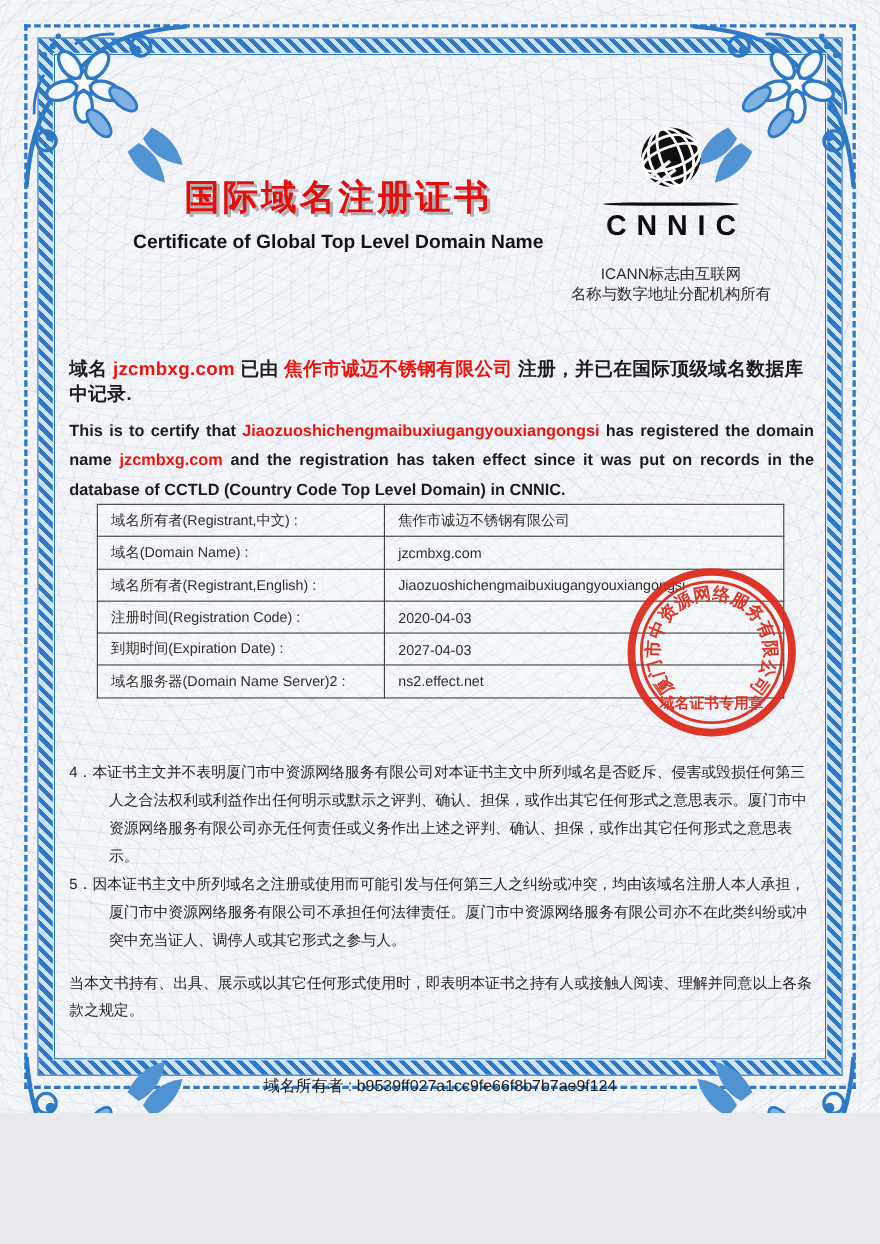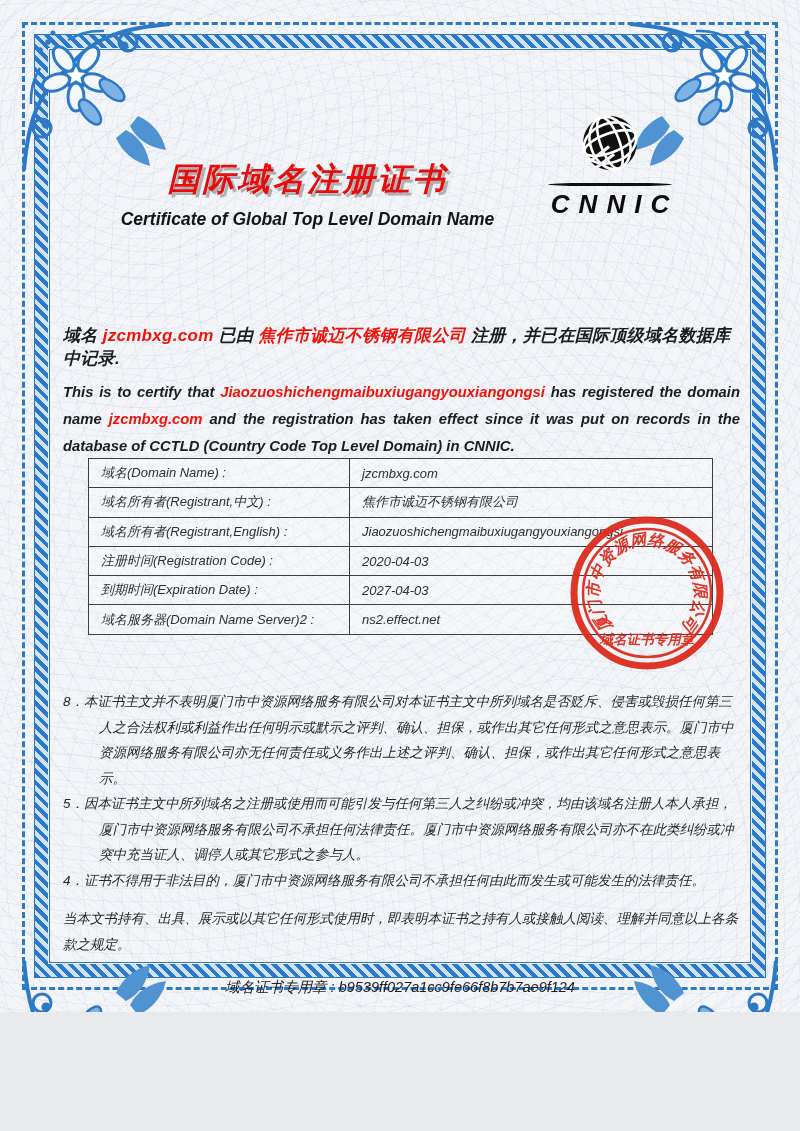--- a/index.html
+++ b/index.html
@@ -6,21 +6,20 @@
   .cert{
     position:relative;width:800px;height:1012px;overflow:hidden;
     font-family:"Liberation Sans","DejaVu Sans",sans-serif;
     background-color:#f3f5f8;
     background-image:
       repeating-radial-gradient(circle at 18% 12%, rgba(125,145,185,0.10) 0 1px, transparent 1px 13px),
       repeating-radial-gradient(circle at 82% 26%, rgba(125,145,185,0.09) 0 1px, transparent 1px 17px),
       repeating-radial-gradient(circle at 48% 52%, rgba(125,145,185,0.08) 0 1px, transparent 1px 15px),
       repeating-radial-gradient(circle at 72% 84%, rgba(125,145,185,0.09) 0 1px, transparent 1px 19px),
       repeating-radial-gradient(circle at 8% 92%, rgba(125,145,185,0.08) 0 1px, transparent 1px 16px);
-    font-style: italic;
   }
   
   .border-dotted{position:absolute;left:22px;top:22px;right:22px;bottom:22px;border:3px dashed #2d79c6;}
   .border-line-outer{position:absolute;left:34px;top:34px;right:34px;bottom:34px;border:1.5px solid #2d79c6;}
   .border-band{position:absolute;left:35px;top:35px;right:35px;bottom:35px;border:13px solid transparent;
     border-image:repeating-linear-gradient(45deg,#2d79c6 0 4px,#cfe2f4 4px 8px) 13;}
   .border-line-inner{position:absolute;left:49px;top:49px;right:49px;bottom:49px;border:1.5px solid #2d79c6;}
   .frame-svg{position:absolute;left:0;top:0;}
   
   .title-block{position:absolute;left:50px;top:158px;width:515px;text-align:center;}
@@ -112,35 +111,39 @@
         <g stroke="#f3f5f8" stroke-width="3.2">
           <line x1="-2" y1="44" x2="29" y2="34"></line>
           <line x1="1" y1="52" x2="31" y2="43"></line>
         </g>
       </g>
     </svg>
     <div class="logo-underline"></div>
     <div class="icann-word">CNNIC</div>
   </div>
 
+  <div class="logo-note">
+    <span>ICANN标志由互联网</span><br>
+    <span>名称与数字地址分配机构所有</span>
+  </div>
 
   <div class="intro">
     <p class="intro-cn"><span>域名 </span><span class="red">jzcmbxg.com</span><span> 已由 </span><span class="red">焦作市诚迈不锈钢有限公司</span><span> 注册，并已在国际顶级域名数据库中记录.</span></p>
     <p class="intro-en"><span>This is to certify that </span><span class="red">Jiaozuoshichengmaibuxiugangyouxiangongsi</span><span> has registered the domain name </span><span class="red">jzcmbxg.com</span><span> and the registration has taken effect since it was put on records in the database of CCTLD (Country Code Top Level Domain) in CNNIC.</span></p>
   </div>
 
   <table class="domain-table">
     <tbody>
       <tr>
+        <td class="lbl">域名所有者(Registrant,中文) :</td>
+        <td>焦作市诚迈不锈钢有限公司</td>
+      </tr>
+      <tr>
         <td class="lbl">域名(Domain Name) :</td>
         <td>jzcmbxg.com</td>
-      </tr>
-      <tr>
-        <td class="lbl">域名所有者(Registrant,中文) :</td>
-        <td>焦作市诚迈不锈钢有限公司</td>
       </tr>
       <tr>
         <td class="lbl">域名所有者(Registrant,English) :</td>
         <td>Jiaozuoshichengmaibuxiugangyouxiangongsi</td>
       </tr>
       <tr>
         <td class="lbl">注册时间(Registration Code) :</td>
         <td>2020-04-03</td>
       </tr>
       <tr>
@@ -158,22 +161,21 @@
     <circle cx="80" cy="80" r="73" fill="none" stroke="#dd2a1b" stroke-width="7"></circle>
     <circle cx="80" cy="80" r="64" fill="none" stroke="#dd2a1b" stroke-width="2.5"></circle>
     <path id="stamp-arc" d="M46.1,113.9 A48,48 0 1,1 113.9,113.9" fill="none"></path>
     <text font-size="16" font-weight="bold" fill="#dd2a1b" font-family="Liberation Sans, sans-serif">
       <textPath href="#stamp-arc" startOffset="0" textLength="226">厦门市中资源网络服务有限公司</textPath>
     </text>
     <text x="80" y="131" text-anchor="middle" font-size="13.5" font-weight="bold" fill="#dd2a1b" font-family="Liberation Sans, sans-serif">域名证书专用章</text>
   </svg>
 
   <div class="legal">
-    <p class="item">8．本证书主文并不表明厦门市中资源网络服务有限公司对本证书主文中所列域名是否贬斥、侵害或毁损任何第三人之合法权利或利益作出任何明示或默示之评判、确认、担保，或作出其它任何形式之意思表示。厦门市中资源网络服务有限公司亦无任何责任或义务作出上述之评判、确认、担保，或作出其它任何形式之意思表示。</p>
+    <p class="item">4．本证书主文并不表明厦门市中资源网络服务有限公司对本证书主文中所列域名是否贬斥、侵害或毁损任何第三人之合法权利或利益作出任何明示或默示之评判、确认、担保，或作出其它任何形式之意思表示。厦门市中资源网络服务有限公司亦无任何责任或义务作出上述之评判、确认、担保，或作出其它任何形式之意思表示。</p>
     <p class="item">5．因本证书主文中所列域名之注册或使用而可能引发与任何第三人之纠纷或冲突，均由该域名注册人本人承担，厦门市中资源网络服务有限公司不承担任何法律责任。厦门市中资源网络服务有限公司亦不在此类纠纷或冲突中充当证人、调停人或其它形式之参与人。</p>
-    <p class="item">4．证书不得用于非法目的，厦门市中资源网络服务有限公司不承担任何由此而发生或可能发生的法律责任。</p>
     <p class="closing">当本文书持有、出具、展示或以其它任何形式使用时，即表明本证书之持有人或接触人阅读、理解并同意以上各条款之规定。</p>
   </div>
 
-  <div class="cert-no">域名证书专用章 : b9539ff027a1cc9fe66f8b7b7ae9f124</div>
+  <div class="cert-no">域名所有者 : b9539ff027a1cc9fe66f8b7b7ae9f124</div>
   <div class="query">关于域名的相关情况，请查询 www.zzy.cn</div>
 
 </div>
 
 </body></html>

